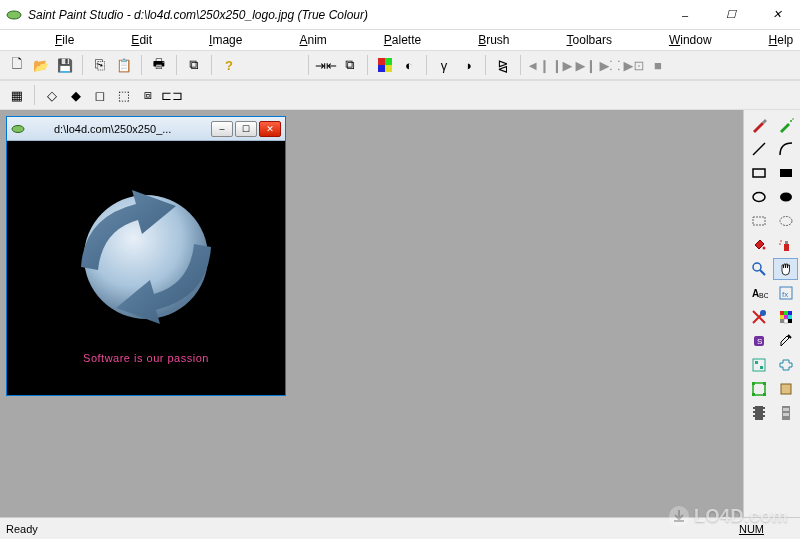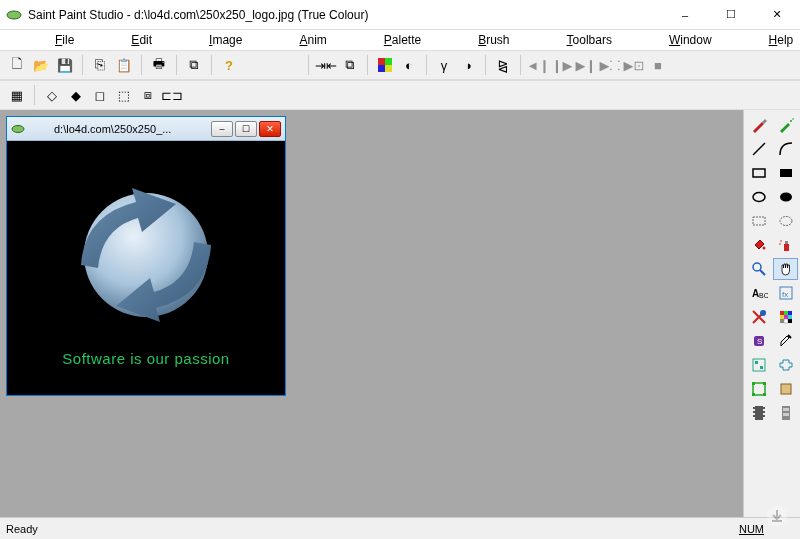--- a/index.html
+++ b/index.html
@@ -1,19 +1,19 @@
 <!DOCTYPE html>
 <html><head>
 <meta charset="utf-8">
 <style>
 * { box-sizing: border-box; margin: 0; padding: 0; font-family: "Segoe UI", Tahoma, sans-serif; }
 body { width: 800px; height: 539px; overflow: hidden; background: #fff; position: relative; }
 
 
-.titlebar { height: 30px; background: #fff; border-bottom: 1px solid #ddd; display: flex; align-items: center; padding-left: 6px; }
+.titlebar { height: 30px; background: #fff; border-bottom: 1px solid #ddd; display: flex; align-items: center; padding-left: 6px; font-style: italic; }
 .titlebar .app-icon { width: 16px; height: 16px; margin-right: 6px; }
 .titlebar .title { font-size: 12px; flex: 1; color: #000; }
 .titlebar .win-controls { display: flex; height: 100%; }
 .titlebar .win-btn { width: 46px; height: 100%; display: flex; align-items: center; justify-content: center; font-size: 11px; }
 
 
 .menubar { height: 20px; display: flex; align-items: center; padding-left: 6px; background: #fff; font-size: 12px; }
 .menubar .menu-item { padding: 2px 8px; cursor: default; margin-left: 41px; }
 .menubar .menu-item u { text-decoration: underline; }
 
@@ -29,21 +29,21 @@
 
 .child-window { position: absolute; left: 6px; top: 6px; width: 280px; height: 280px; background: #000; border: 1px solid #0078d7; }
 .child-titlebar { height: 24px; background: linear-gradient(#e8f0f8, #d0e0f0); border-bottom: 1px solid #a0b8d0; display: flex; align-items: center; padding-left: 4px; gap: 25px; }
 .child-titlebar .child-icon { width: 14px; height: 14px; margin-right: 4px; }
 .child-titlebar .child-title { font-size: 11px; flex: 1; color: #000; }
 .child-titlebar .child-controls { display: flex; gap: 2px; padding-right: 4px; }
 .child-titlebar .child-btn { width: 22px; height: 16px; border: 1px solid #888; border-radius: 2px; display: flex; align-items: center; justify-content: center; font-size: 9px; background: linear-gradient(#fff,#ddd); }
 .child-titlebar .child-btn.close { background: linear-gradient(#ff6040,#d02000); color: #fff; border-color: #a01000; }
 .child-canvas { position: absolute; top: 24px; left: 0; right: 0; bottom: 0; background: #000; overflow: hidden; display:flex; flex-direction:column; align-items:center; justify-content:center; }
 .logo-svg { width: 220px; height: 180px; }
-.logo-caption { color: #22c55e; font-size: 15px; font-family: "Segoe UI Light", "Segoe UI", sans-serif; font-weight: 300; letter-spacing: 0.5px; }
+.logo-caption { color: #ec4899; font-size: 11px; font-family: "Segoe UI Light", "Segoe UI", sans-serif; font-weight: 300; letter-spacing: 0.5px; }
 
 
 .toolpanel { position: absolute; top: 110px; right: 0; bottom: 22px; width: 57px; background: #f0f0f0; border-left: 1px solid #ccc; display: flex; flex-direction: column; align-items: center; padding-top: 4px; gap: 2px; }
 .toolpanel .tool-row { display: flex; gap: 2px; }
 .toolpanel .tool { width: 25px; height: 22px; border: 1px solid transparent; display: flex; align-items: center; justify-content: center; }
 .toolpanel .tool.selected { border: 1px solid #7aa7d7; background: #d6e6f6; }
 .toolpanel .tool svg { width: 18px; height: 18px; }
 
 
 .statusbar { position: absolute; bottom: 0; left: 0; right: 0; height: 22px; background: #f0f0f0; border-top: 1px solid #ccc; display: flex; align-items: center; font-size: 11px; padding: 0 6px; }
@@ -365,13 +365,14 @@
 <div class="statusbar">
   <div class="status-text">Ready</div>
   <div class="status-section">NUM</div>
 </div>
 
 <div class="watermark">
   <svg class="wm-icon" viewBox="0 0 22 22">
       <circle cx="11" cy="11" r="10" fill="rgba(255,255,255,0.5)"></circle>
       <path d="M11 5 L11 13 M7 10 L11 14 L15 10 M6 16 L16 16" stroke="#888" stroke-width="2" fill="none"></path>
     </svg>
+  <span>LO4D.com</span>
 </div>
 
 </body></html>

